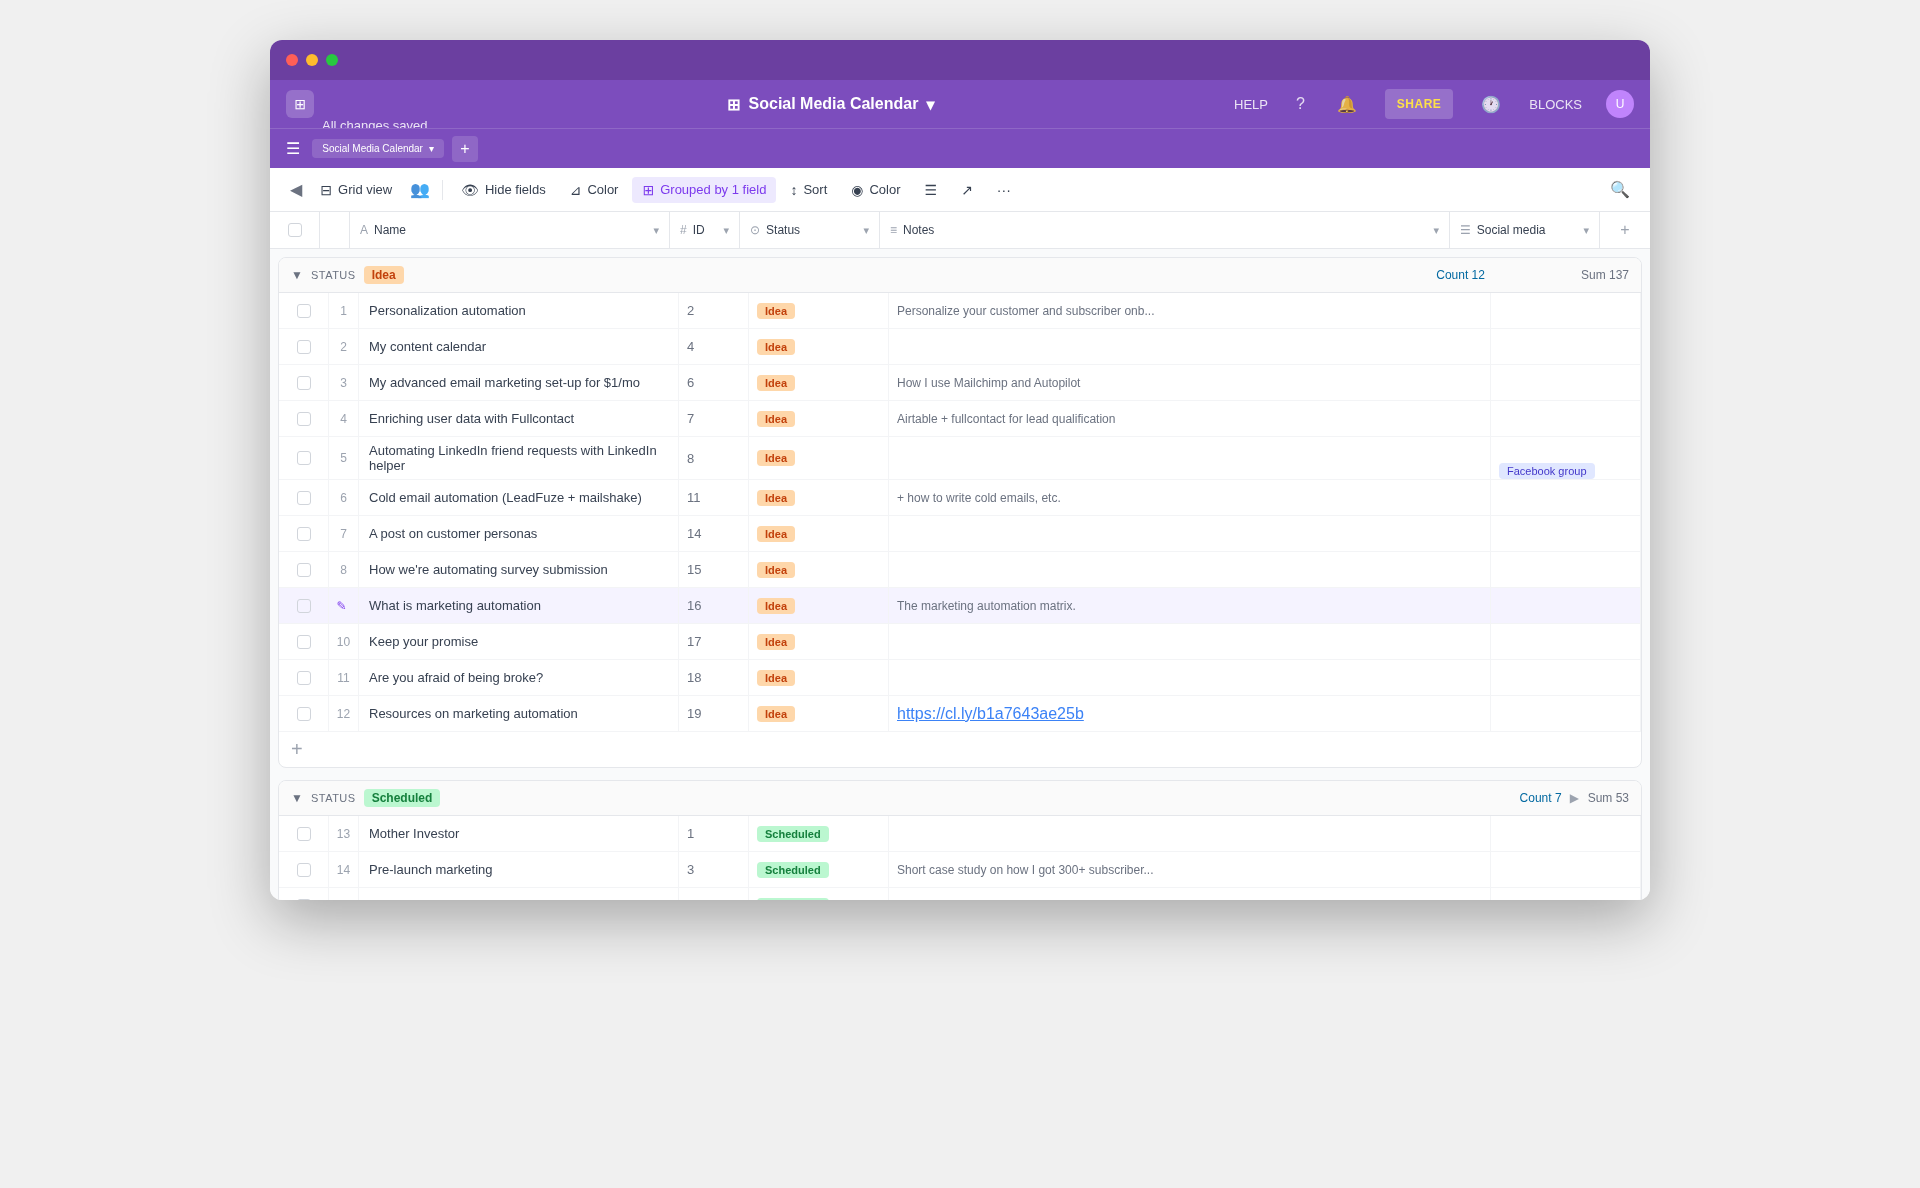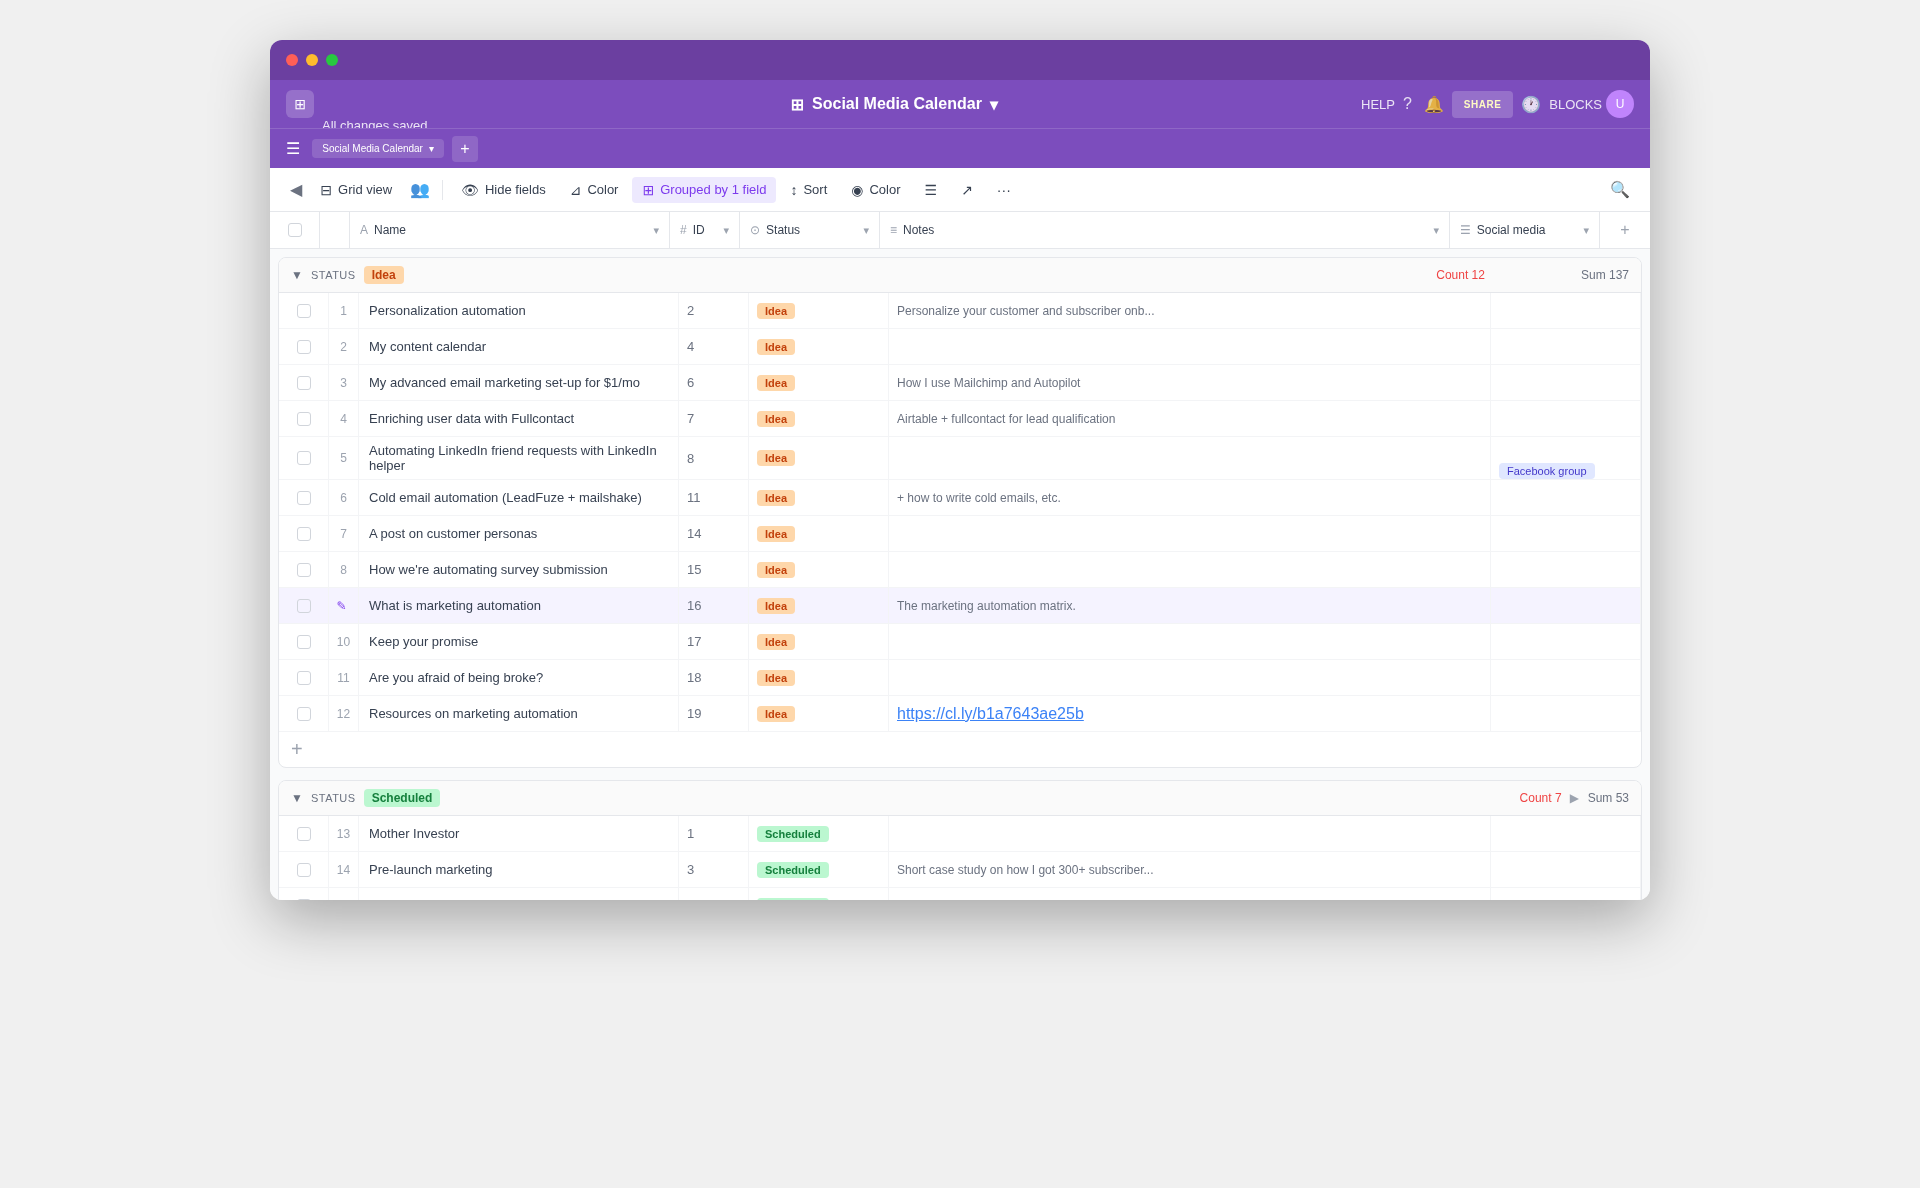--- a/index.html
+++ b/index.html
@@ -16,23 +16,23 @@
     .tl-yellow { background: #febc2e; }
     .tl-green { background: #28c840; }
 
     
     .header { height: 48px; background: #7c4dbd; display: flex; align-items: center; padding: 0 16px; flex-shrink: 0; }
     .header-left { display: flex; align-items: center; gap: 8px; }
     .app-icon { width: 28px; height: 28px; background: rgba(255,255,255,0.2); border-radius: 6px; display: flex; align-items: center; justify-content: center; color: white; font-size: 14px; }
     .saved-text { color: rgba(255,255,255,0.85); font-size: 13px; margin-top: 42px; }
     .header-center { flex: 1; display: flex; align-items: center; justify-content: center; }
     .project-title { color: white; font-size: 16px; font-weight: 600; display: flex; align-items: center; gap: 8px; }
-    .header-right { display: flex; align-items: center; gap: 4px; }
+    .header-right { display: flex; align-items: center; gap: 24px; }
     .header-right-text { color: rgba(255,255,255,0.85); font-size: 13px; font-weight: 500; }
-    .share-btn { background: rgba(255,255,255,0.2); color: #fef9c3; border: none; border-radius: 4px; padding: 8px 12px; font-size: 10px; font-weight: 600; cursor: pointer; letter-spacing: 0.5px; }
+    .share-btn { background: rgba(255,255,255,0.2); color: #fde047; border: none; border-radius: 4px; padding: 8px 12px; font-size: 12px; font-weight: 600; cursor: pointer; letter-spacing: 0.5px; }
     .icon-btn { background: none; border: none; color: rgba(255,255,255,0.8); cursor: pointer; font-size: 16px; padding: 4px; }
     .avatar { width: 28px; height: 28px; border-radius: 50%; background: #c084fc; display: flex; align-items: center; justify-content: center; color: white; font-size: 12px; }
 
     
     .navbar { height: 40px; background: #7c4dbd; display: flex; align-items: center; padding: 0 16px; border-top: 1px solid rgba(255,255,255,0.15); flex-shrink: 0; }
     .hamburger { color: white; font-size: 16px; margin-right: 12px; cursor: pointer; }
     .db-name-btn { background: rgba(255,255,255,0.15); color: white; border: none; border-radius: 4px; padding: 4px 10px; font-size: 13px; cursor: pointer; display: flex; align-items: center; gap: 6px; }
     .db-name-btn span { font-size: 10px; }
     .add-view-btn { background: rgba(255,255,255,0.15); color: white; border: none; border-radius: 4px; width: 26px; height: 26px; cursor: pointer; font-size: 16px; display: flex; align-items: center; justify-content: center; margin-left: 8px; }
 
@@ -62,21 +62,21 @@
     .col-social { width: 150px; min-width: 150px; }
     .col-add { width: 50px; min-width: 50px; display: flex; align-items: center; justify-content: center; color: #9ca3af; cursor: pointer; }
 
     
     .group { margin: 8px; background: white; border-radius: 8px; border: 1px solid #e5e7eb; overflow: hidden; margin-bottom: 12px; }
     .group-header { display: flex; align-items: center; padding: 8px 12px; background: #fafafa; border-bottom: 1px solid #e5e7eb; gap: 8px; }
     .group-collapse { background: none; border: none; color: #6b7280; cursor: pointer; font-size: 12px; }
     .group-status-label { font-size: 11px; color: #6b7280; font-weight: 500; text-transform: uppercase; letter-spacing: 0.5px; }
     .group-badge-idea { background: #fed7aa; color: #c2410c; font-size: 12px; font-weight: 600; padding: 2px 8px; border-radius: 4px; }
     .group-badge-scheduled { background: #bbf7d0; color: #15803d; font-size: 12px; font-weight: 600; padding: 2px 8px; border-radius: 4px; }
-    .group-count { color: #ef4444; font-size: 12px; margin-left: auto; }
+    .group-count { color: #0369a1; font-size: 12px; margin-left: auto; }
     .group-sum { color: #6b7280; font-size: 12px; }
 
     
     .row { display: flex; align-items: stretch; border-bottom: 1px solid #f3f4f6; min-height: 36px; }
     .row:last-child { border-bottom: none; }
     .cell { display: flex; align-items: center; padding: 0 8px; border-right: 1px solid #f3f4f6; font-size: 13px; color: #374151; overflow: hidden; }
     .cell-check { width: 50px; min-width: 50px; justify-content: center; }
     .cell-num { width: 30px; min-width: 30px; justify-content: center; color: #9ca3af; font-size: 12px; }
     .cell-name { width: 320px; min-width: 320px; padding: 6px 10px; }
     .cell-id { width: 70px; min-width: 70px; color: #6b7280; }

